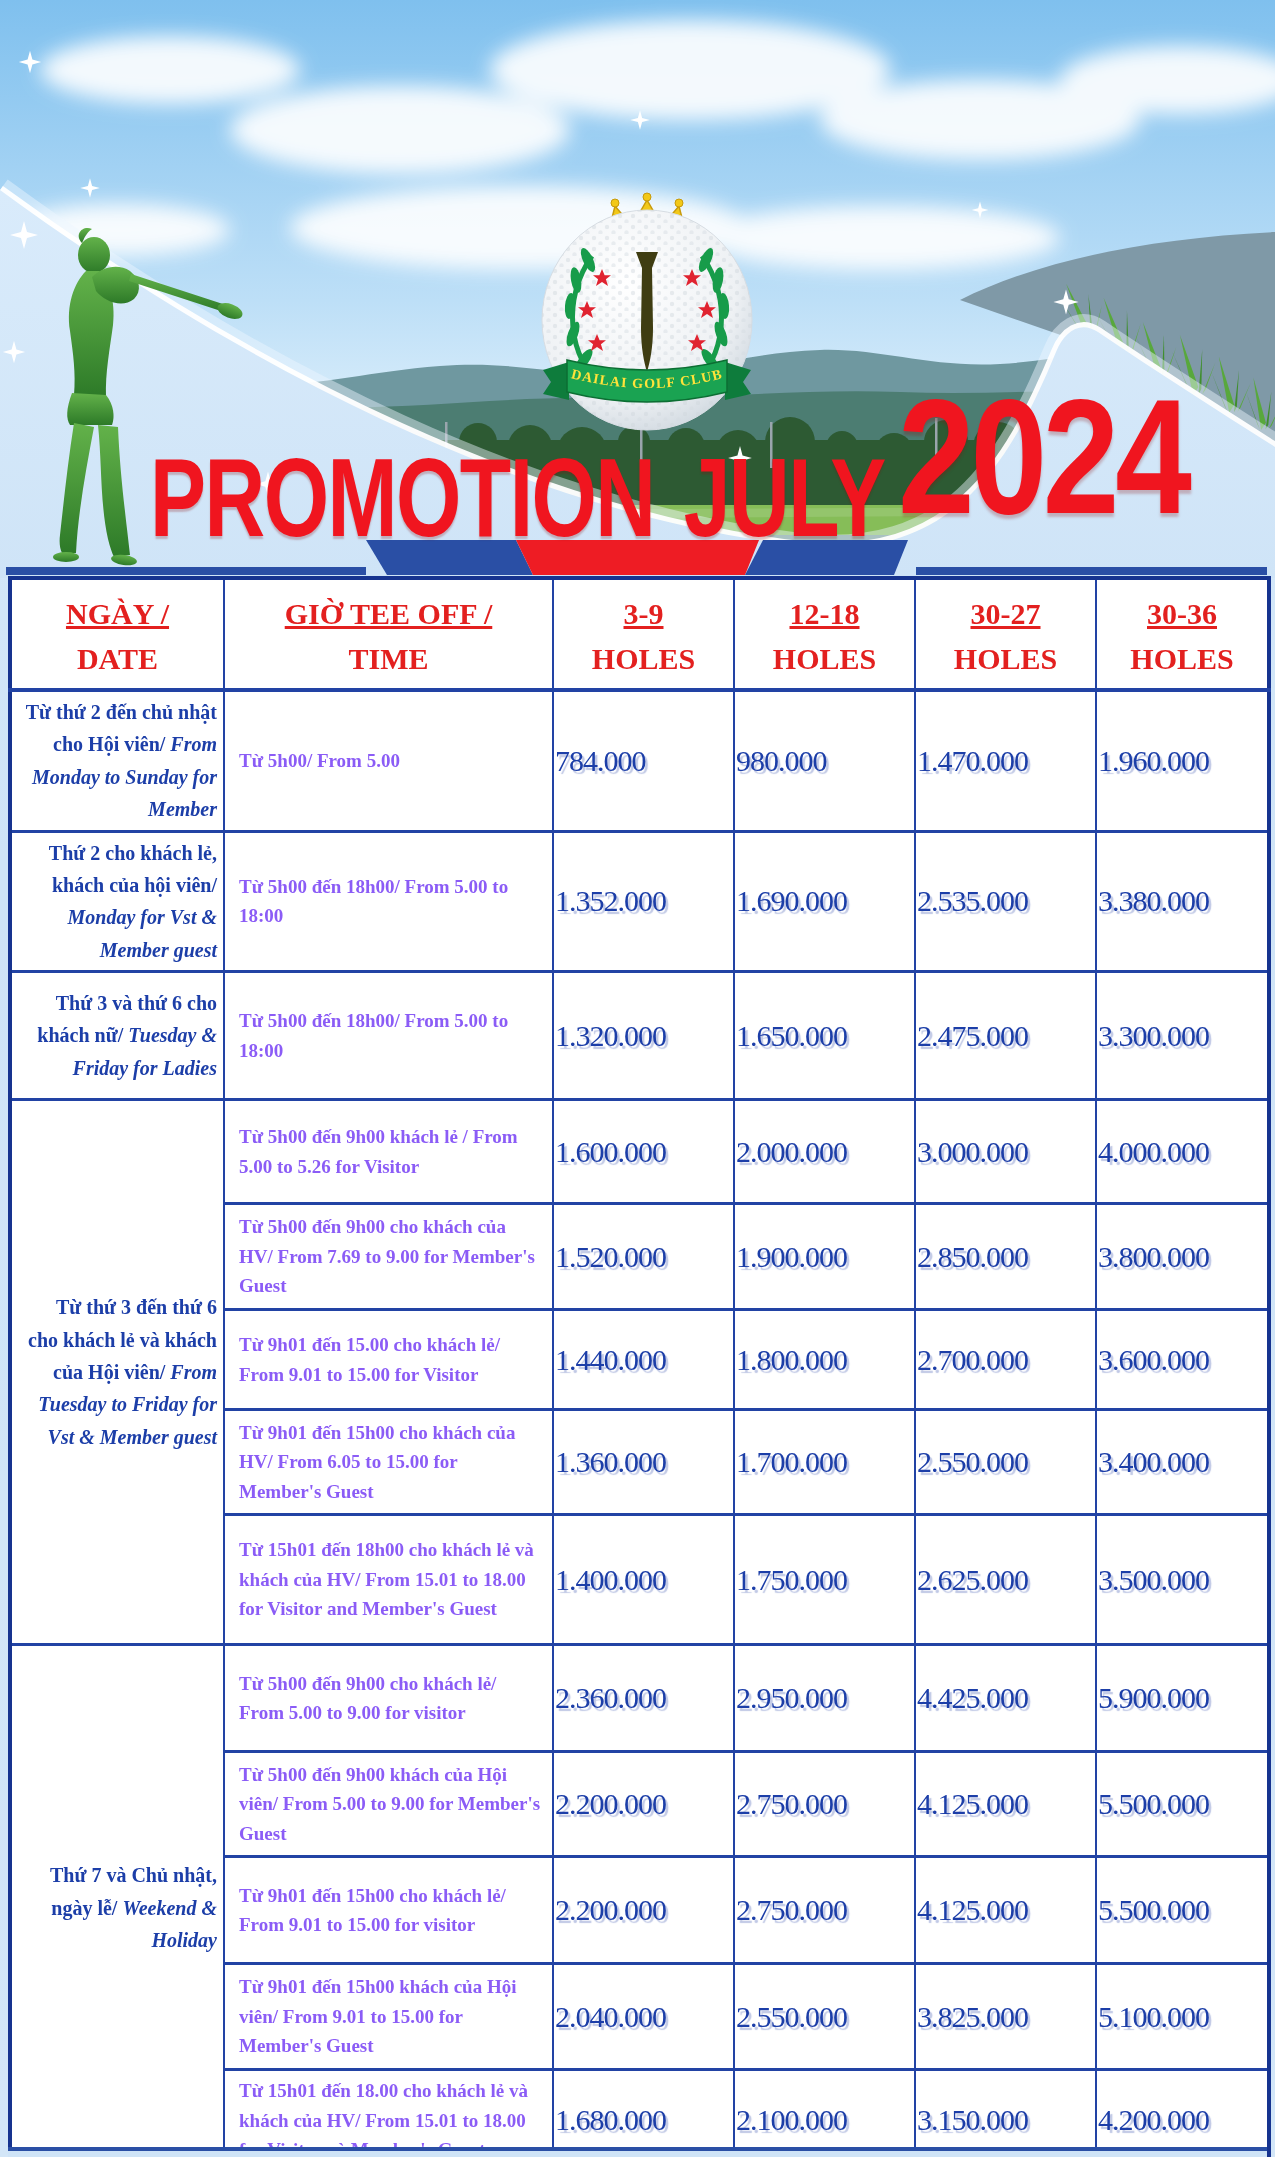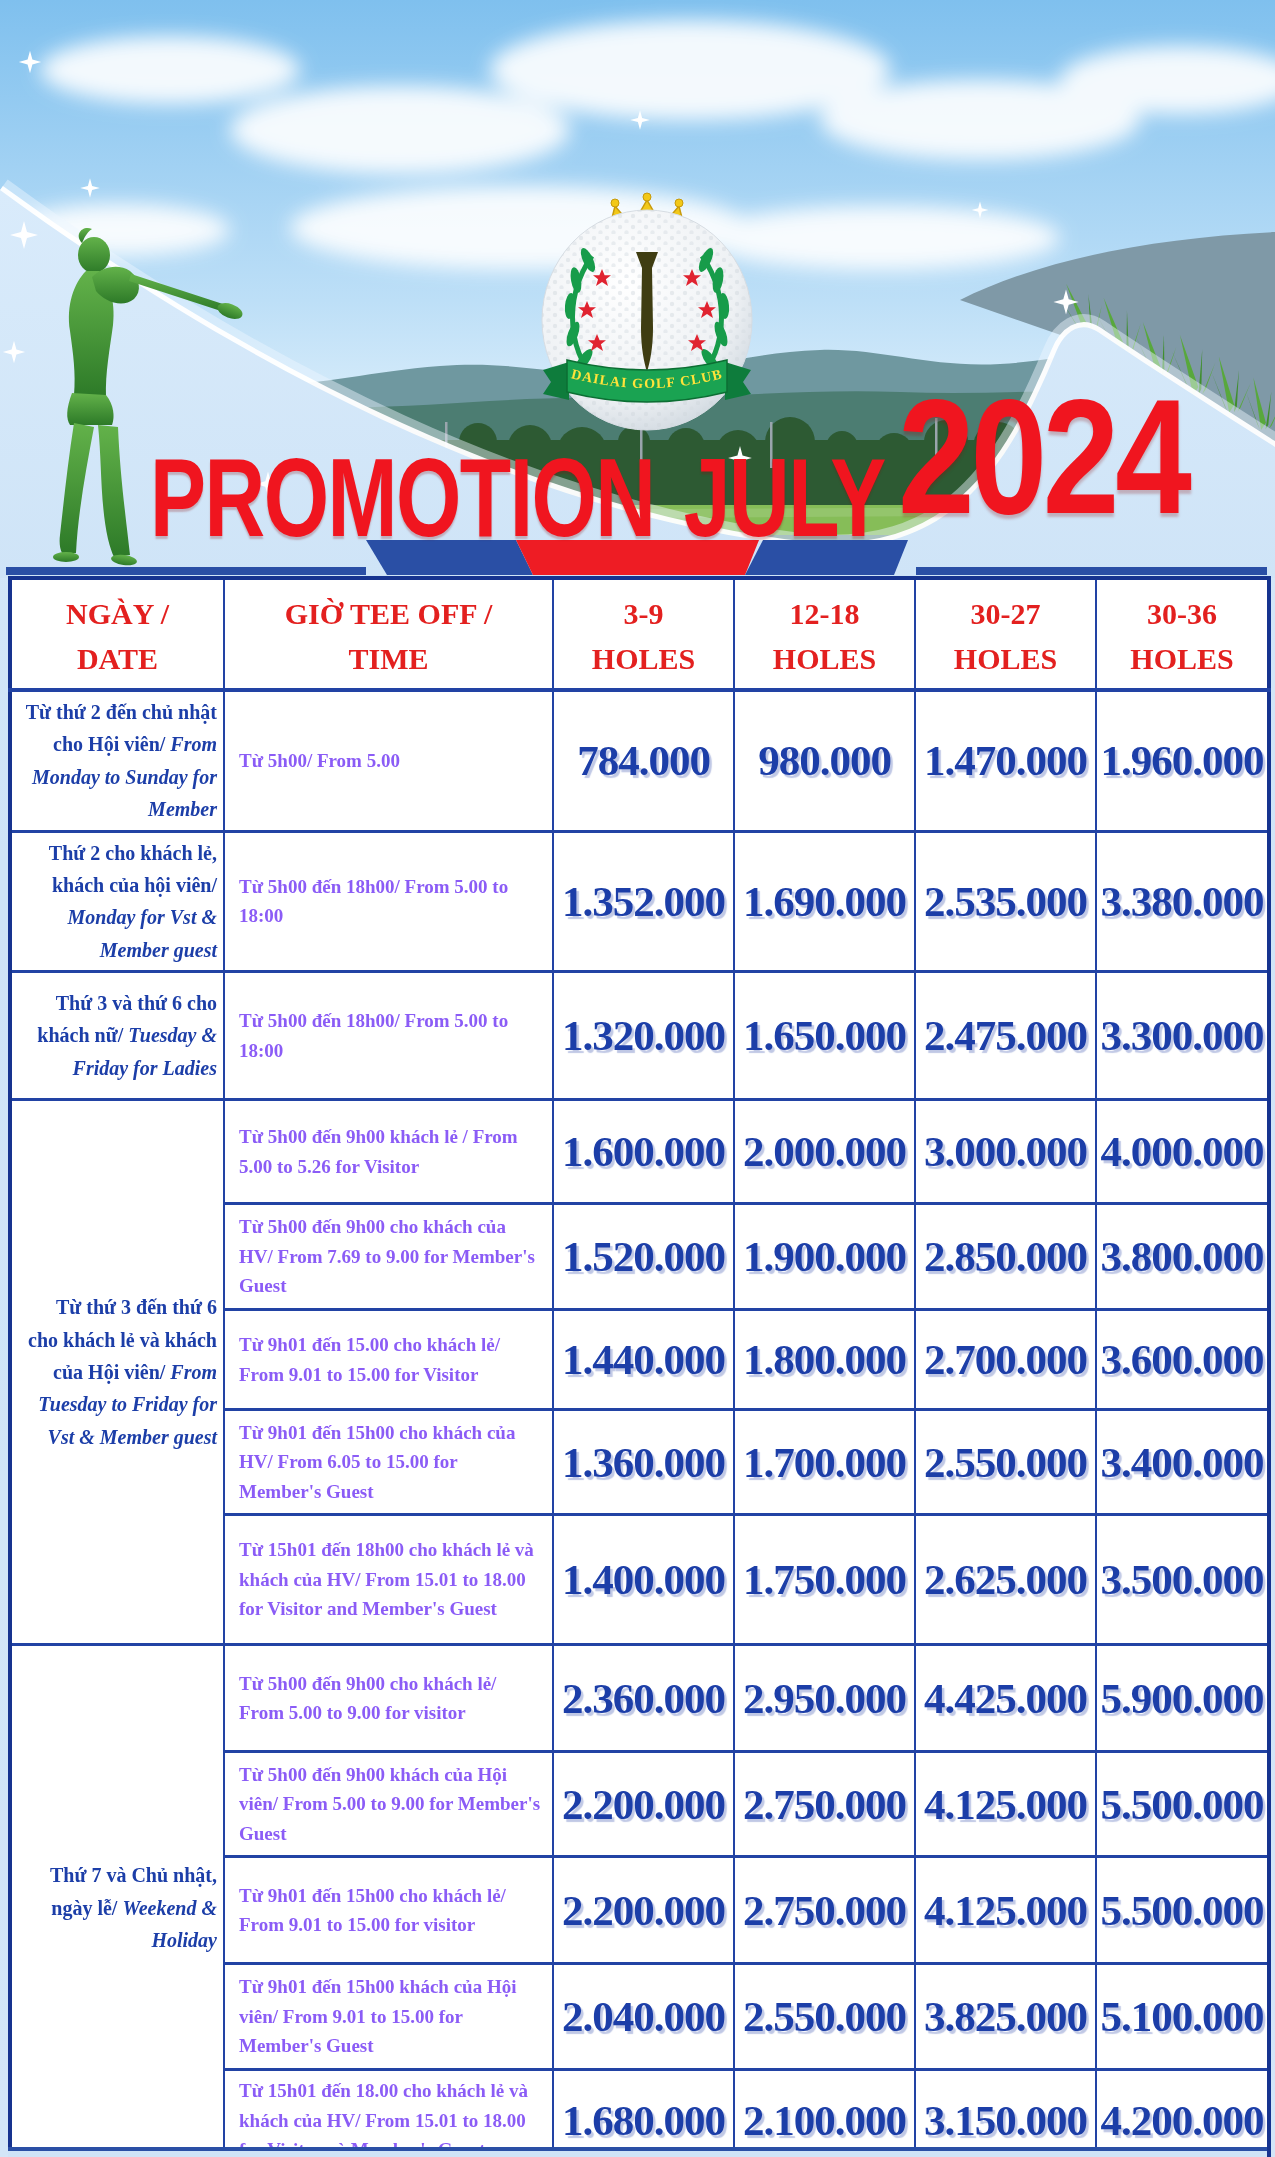--- a/index.html
+++ b/index.html
@@ -26,30 +26,30 @@
   .rib-red{background:#ee1c24;}
   #rib-left{left:366px;width:167px;clip-path:polygon(0 0,150px 0,167px 35px,21px 35px);}
   #rib-mid{left:516px;width:243px;clip-path:polygon(0 0,243px 0,229px 35px,17px 35px);}
   #rib-right{left:745px;width:163px;clip-path:polygon(18px 0,163px 0,149px 35px,0 35px);}
   table.price{position:absolute;left:8px;top:576px;z-index:5;width:1259px;height:1569px;
       border-collapse:collapse;table-layout:fixed;background:#ffffff;border:4px solid #16338f;}
   table.price th,table.price td{border:2px solid #2243a4;border-top-width:3px;border-bottom-width:3px;
       vertical-align:middle;overflow:hidden;}
   table.price th{color:#e3201f;font-weight:bold;font-size:30px;border-bottom-width:4px;}
   th .hline{display:block;}
-  th .h1{margin-top:4px;}
+  th .h1{margin-top:4px;text-decoration:underline;}
   th .h2{margin-top:11px;}
   td.date-cell{color:#1c3ea8;font-weight:bold;font-size:20px;line-height:1.62;
       text-align:right;padding:4px 6px 4px 11px;}
   td.time-cell{color:#8b5cf6;font-weight:bold;font-size:19px;line-height:1.55;
       text-align:left;padding:4px 10px 4px 14px;}
   td.date-cell .en,td.date-cell .vi{font-weight:bold;}
   td.date-cell .en{font-style:italic;}
-  td.price-cell{color:#1c3ea8;font-weight:bold;font-size:43px;letter-spacing:-1px;
-      text-align:center;text-shadow:2.5px 2.5px 1px rgba(27,58,160,.28);}
+  td.price-cell{color:#1c3ea8;font-weight:normal;font-size:30px;letter-spacing:-1px;
+      text-align:left;text-shadow:2.5px 2.5px 1px rgba(27,58,160,.28);}
   .bottom-band{position:absolute;left:8px;top:2147px;width:1259px;height:10px;z-index:5;
       background:linear-gradient(180deg,#2a4fa5 0 40%,#cfe4f7 40% 100%);}
 </style>
 </head>
 <body>
 
 <div class="poster">
 
   <svg class="hero" viewBox="0 0 1275 578" xmlns="http://www.w3.org/2000/svg">
     <defs>

